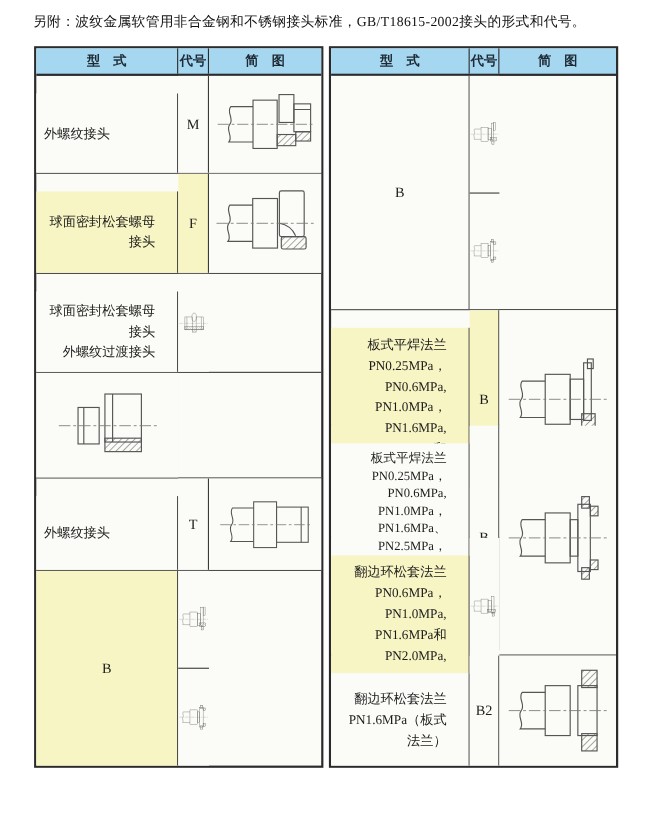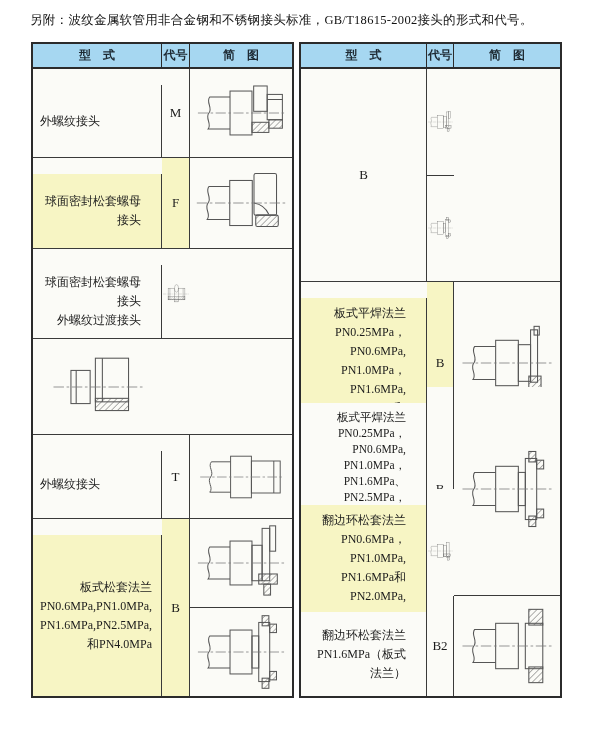--- a/index.html
+++ b/index.html
@@ -218,24 +218,20 @@
       <div class="cell type">外螺纹接头</div>
       <div class="cell code">T</div>
       <div class="cell fig">
         <svg class="drawing" width="96" height="72" viewBox="0 0 110 90">
             <use href="#sym-t"></use>
           </svg>
       </div>
     </div>
 
     <div class="row" style="height:178px">
-      <div class="cell type hl">板式松套法兰
-PN0.6MPa,PN1.0MPa,
-PN1.6MPa,PN2.5MPa,
-和PN4.0MPa</div>
       <div class="cell code hl">B</div>
       <div class="cell fig split">
         <div class="sub">
           <svg class="drawing" width="94" height="76" viewBox="0 0 110 90">
               <use href="#sym-flange-up"></use>
             </svg>
         </div>
         <div class="sub">
           <svg class="drawing" width="94" height="76" viewBox="0 0 110 90">
               <use href="#sym-flange-2bolt"></use>

